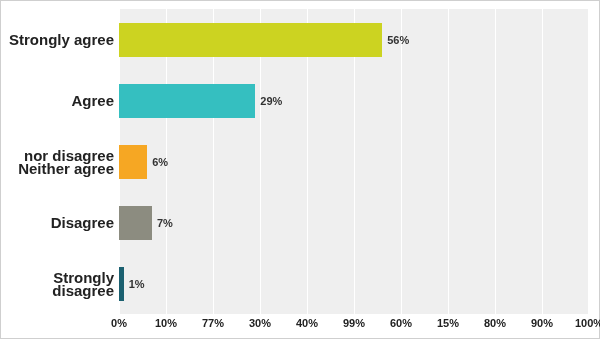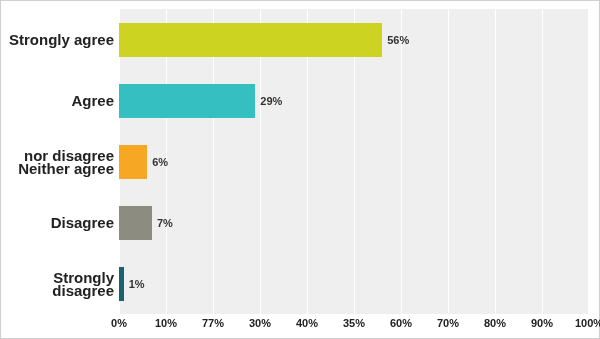--- a/index.html
+++ b/index.html
@@ -168,21 +168,21 @@
         <div>Strongly</div>
         <div>disagree</div>
       </div>
     </div>
   <div class="xlabels">
       <div class="xlabel" style="left: 0px;">0%</div>
       <div class="xlabel" style="left: 47px;">10%</div>
       <div class="xlabel" style="left: 94px;">77%</div>
       <div class="xlabel" style="left: 141px; text-align: center;">30%</div>
       <div class="xlabel" style="left: 188px; text-align: right;">40%</div>
-      <div class="xlabel" style="left: 235px;">35%</div>
+      <div class="xlabel" style="left: 235px;">99%</div>
       <div class="xlabel" style="left: 282px; text-align: center;">60%</div>
-      <div class="xlabel" style="left: 329px;">70%</div>
+      <div class="xlabel" style="left: 329px;">15%</div>
       <div class="xlabel" style="left: 376px;">80%</div>
       <div class="xlabel" style="left: 423px;">90%</div>
       <div class="xlabel" style="left: 470px;">100%</div>
     </div>
 
 </div>
 
 </body></html>

